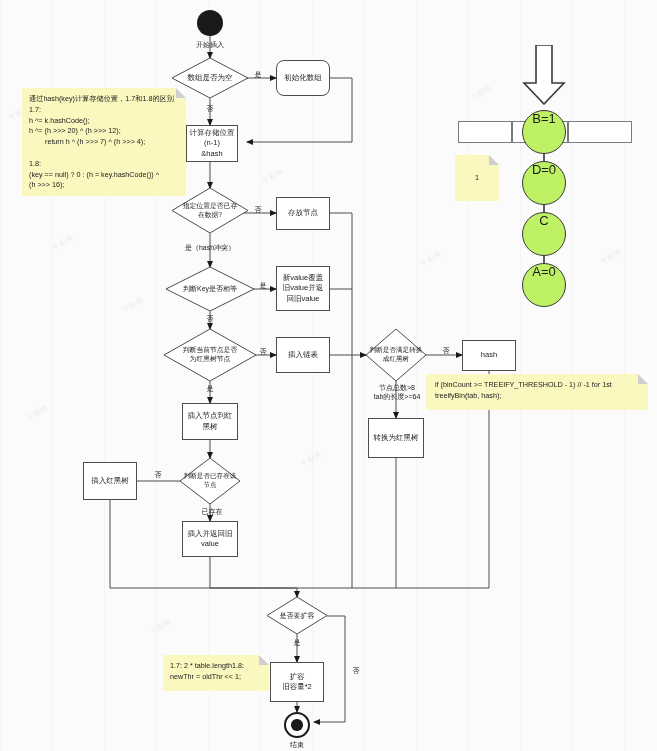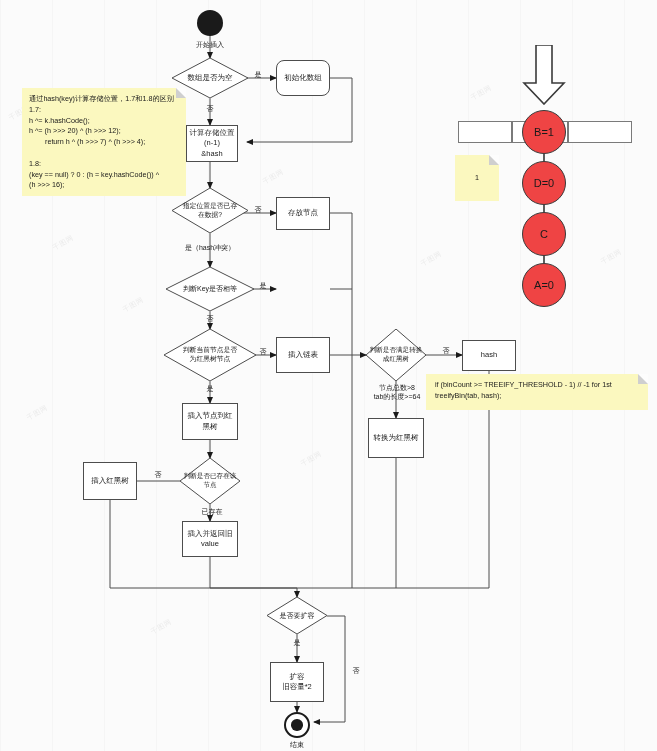--- a/index.html
+++ b/index.html
@@ -88,26 +88,26 @@
     display: block;
     width: 52%;
     height: 52%;
     border-radius: 50%;
     background: #1a1a1a;
   }
   .circlenode {
     position: absolute;
     border-radius: 50%;
     border: 1px solid #3a3a3a;
-    background: #ef4444;
+    background: #bef264;
     box-sizing: border-box;
     display: flex;
-    align-items: center;
+    align-items: flex-start;
     justify-content: center;
-    font-size: 11px;
+    font-size: 13px;
     color: #1a1a1a;
   }
   .note {
     position: absolute;
     background: #fbf8bf;
     color: #1a1a1a;
     font-size: 7.2px;
     line-height: 1.5;
     padding: 6px 7px;
     box-sizing: border-box;
@@ -274,20 +274,25 @@
 
   <div class="diamond-wrap" style="left:166px; top:267px; width:88px; height:44px;">
     <svg class="dshape" viewBox="0 0 88 44" preserveAspectRatio="none">
       <polygon points="44,0 88,22 44,44 0,22" fill="#ffffff" stroke="#4d4d4d" stroke-width="1"></polygon>
     </svg>
     <div class="dlabel" style="font-size:7px;">判断Key是否相等</div>
   </div>
   <div class="edgelabel" style="left:255px; top:281px; width:16px;">是</div>
   <div class="edgelabel" style="left:202px; top:314px; width:16px;">否</div>
 
+  <div class="node proc" style="left:276px; top:266px; width:54px; height:45px; white-space:pre-line;">
+    <span>新value覆盖
+旧value并返
+回旧value</span>
+  </div>
 
   <div class="diamond-wrap" style="left:164px; top:329px; width:92px; height:52px;">
     <svg class="dshape" viewBox="0 0 92 52" preserveAspectRatio="none">
       <polygon points="46,0 92,26 46,52 0,26" fill="#ffffff" stroke="#4d4d4d" stroke-width="1"></polygon>
     </svg>
     <div class="dlabel" style="white-space:pre-line; font-size:6.8px;">判断当前节点是否
 为红黑树节点</div>
   </div>
   <div class="edgelabel" style="left:255px; top:347px; width:16px;">否</div>
   <div class="edgelabel" style="left:202px; top:384px; width:16px;">是</div>
@@ -358,20 +363,22 @@
 h ^= (h &gt;&gt;&gt; 20) ^ (h &gt;&gt;&gt; 12);
         return h ^ (h &gt;&gt;&gt; 7) ^ (h &gt;&gt;&gt; 4);
 
 1.8:
 (key == null) ? 0 : (h = key.hashCode()) ^
 (h &gt;&gt;&gt; 16);</div>
 
   <div class="note" style="left:426px; top:374px; width:222px; height:36px;padding-left:9px;">if (binCount &gt;= TREEIFY_THRESHOLD - 1) // -1 for 1st
 treeifyBin(tab, hash);</div>
 
+  <div class="note" style="left:163px; top:655px; width:106px; height:36px;">1.7: 2 * table.length1.8:
+newThr = oldThr &lt;&lt; 1;</div>
 
   <div class="note" style="left:455px; top:155px; width:44px; height:46px; display:flex; align-items:center; justify-content:center;">1</div>
 
   <svg class="overlay-arrow" style="left:522px; top:45px; width:44px; height:60px;" viewBox="0 0 44 60">
     <polygon points="14,0 30,0 30,38 42,38 22,59 2,38 14,38" fill="#ffffff" stroke="#3a3a3a" stroke-width="1.6"></polygon>
   </svg>
 
   <div class="tablecell" style="left:458px; top:121px; width:54px; height:22px;"></div>
   <div class="tablecell" style="left:512px; top:121px; width:56px; height:22px;"></div>
   <div class="tablecell" style="left:568px; top:121px; width:64px; height:22px;"></div>

